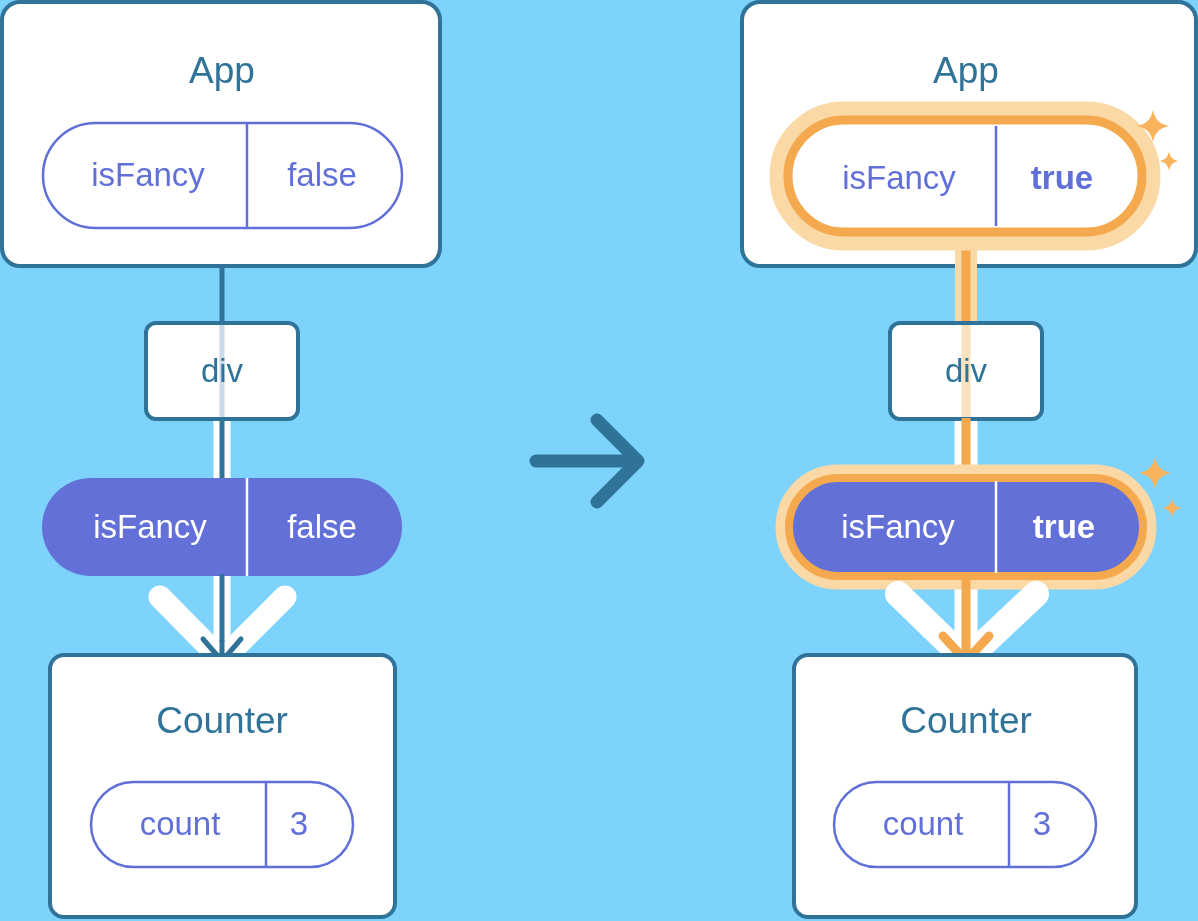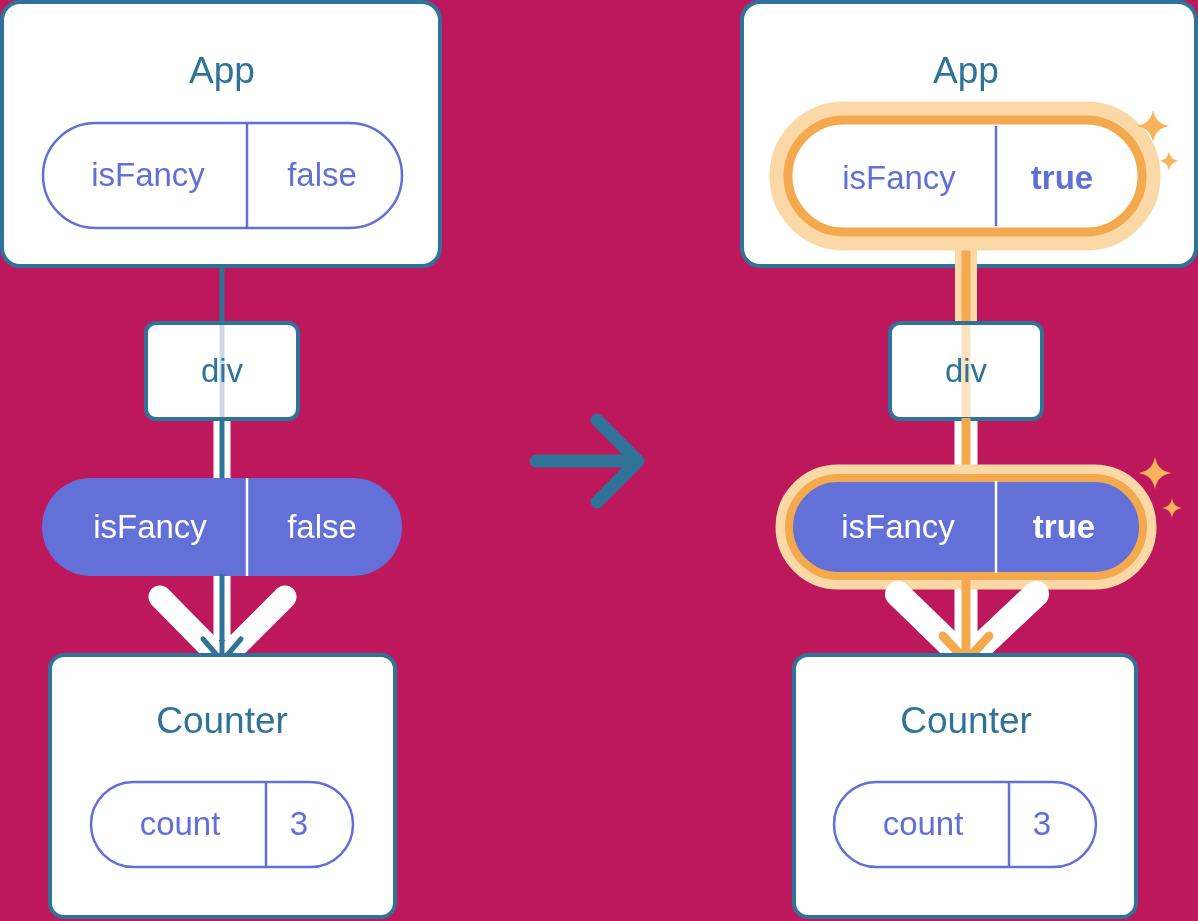--- a/index.html
+++ b/index.html
@@ -10,21 +10,21 @@
   body {
     width: 1198px;
     height: 921px;
     overflow: hidden;
     font-family: "Liberation Sans", sans-serif;
   }
   #stage {
     position: relative;
     width: 1198px;
     height: 921px;
-    background: #be185d;
+    background: #7dd3fc;
   }
   svg.diagram {
     display: block;
     width: 1198px;
     height: 921px;
   }
   .box-label {
     font-family: "Liberation Sans", sans-serif;
     font-size: 37px;
     fill: #2F7399;

